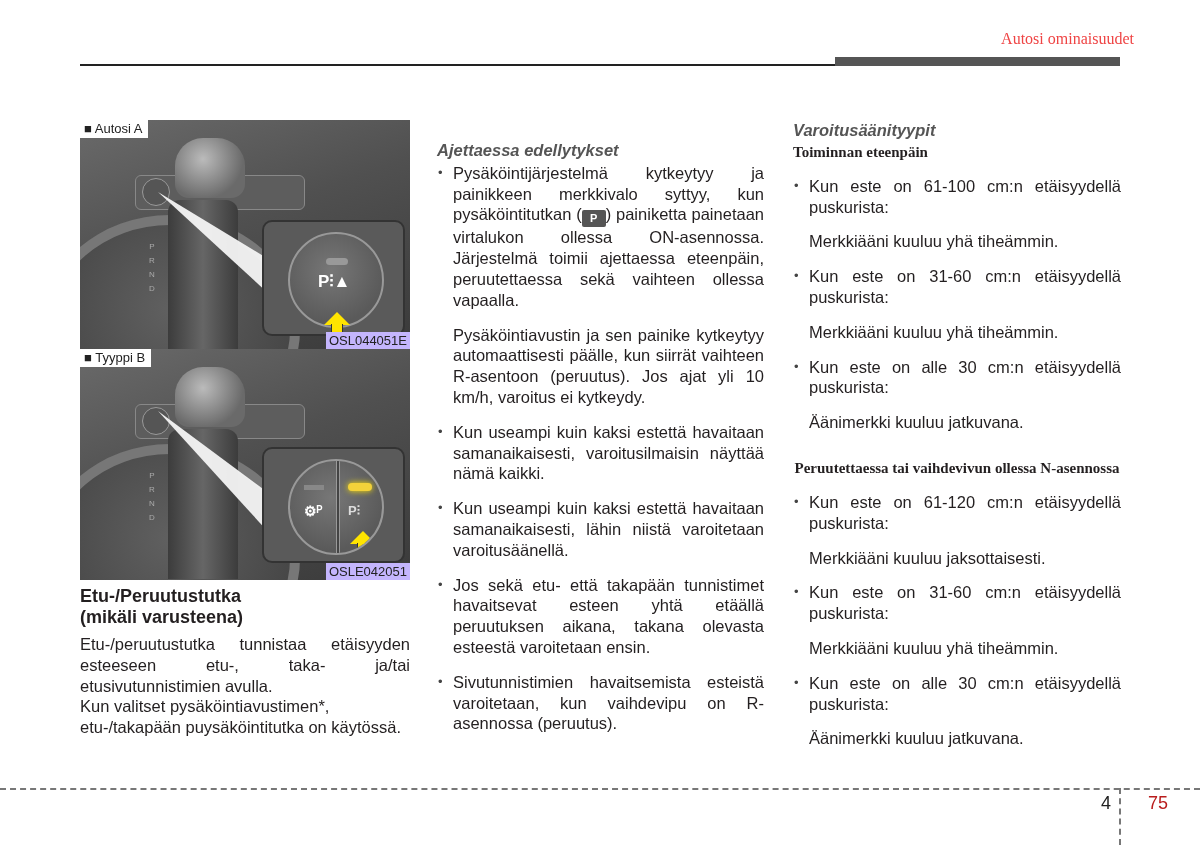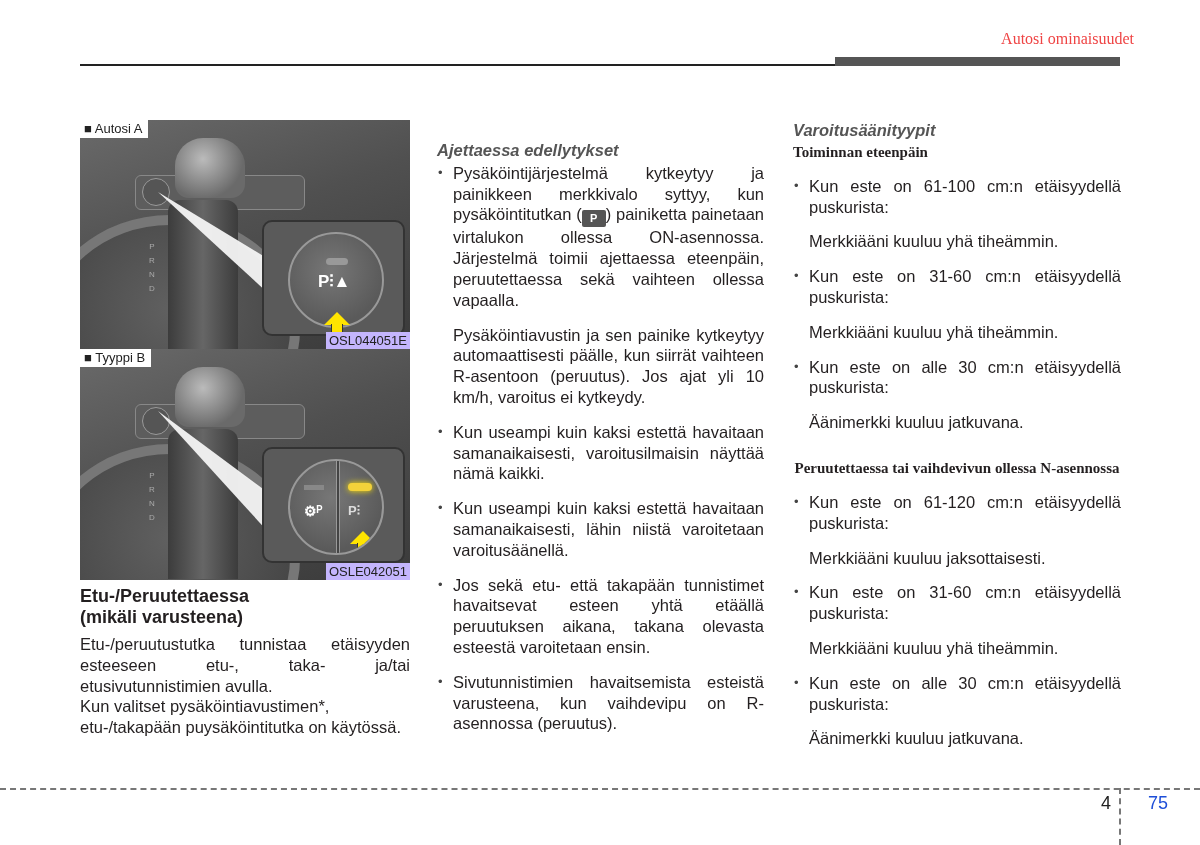--- a/index.html
+++ b/index.html
@@ -74,21 +74,21 @@
   .indent { padding-left: 16px; }
   .gap-lg { margin-top: 20px; }
   .gap-sm { margin-top: 14px; }
   .inline-icon { display: inline-block; width: 24px; height: 17px; background: #555; color: #fff; border-radius: 2px;
     font-size: 11px; line-height: 17px; text-align: center; font-weight: bold; vertical-align: -2px; }
 
   
   .footer-rule { position: absolute; left: 0; top: 788px; width: 1200px; height: 0; border-top: 2px dashed #777; }
   .footer-vrule { position: absolute; left: 1119px; top: 788px; height: 57px; width: 0; border-left: 2px dashed #777; }
   .page-chapter { position: absolute; left: 1101px; top: 793px; font-size: 18px; color: #222; }
-  .page-num { position: absolute; left: 1148px; top: 793px; font-size: 18px; color: #1d4ed8; }
+  .page-num { position: absolute; left: 1148px; top: 793px; font-size: 18px; color: #b91c1c; }
 </style>
 </head>
 <body>
 
 <div class="page-header-title">Autosi ominaisuudet</div>
 <div class="header-rule-thin"></div>
 <div class="header-rule-thick"></div>
 
 <div class="figure">
 
@@ -153,37 +153,37 @@
         </div>
       </div>
     </div>
     <div class="fig-label">■ Tyyppi B</div>
     <div class="fig-code">OSLE042051</div>
   </div>
 </div>
 
 <div class="col col-left-text">
   <div class="section-heading">
-    <div>Etu-/Peruutettaessa</div>
+    <div>Etu-/Peruutustutka</div>
     <div>(mikäli varusteena)</div>
   </div>
   <p class="justify">Etu-/peruutustutka tunnistaa etäisyyden esteeseen etu-, taka- ja/tai etusivutunnistimien avulla.</p>
   <p>Kun valitset pysäköintiavustimen*, etu-/takapään puysäköintitutka on käytössä.</p>
 </div>
 
 <div class="col col-mid">
   <div class="subheading-italic gap-lg">Ajettaessa edellytykset</div>
   <div class="bullet">
     <span>Pysäköintijärjestelmä kytkeytyy ja painikkeen merkkivalo syttyy, kun pysäköintitutkan (</span><span class="inline-icon">P</span><span>) painiketta painetaan virtalukon ollessa ON-asennossa. Järjestelmä toimii ajettaessa eteenpäin, peruutettaessa sekä vaihteen ollessa vapaalla.</span>
   </div>
   <p class="indent justify gap-sm">Pysäköintiavustin ja sen painike kytkeytyy automaattisesti päälle, kun siirrät vaihteen R-asentoon (peruutus). Jos ajat yli 10 km/h, varoitus ei kytkeydy.</p>
   <div class="bullet gap-sm">Kun useampi kuin kaksi estettä havaitaan samanaikaisesti, varoitusilmaisin näyttää nämä kaikki.</div>
   <div class="bullet gap-sm">Kun useampi kuin kaksi estettä havaitaan samanaikaisesti, lähin niistä varoitetaan varoitusäänellä.</div>
   <div class="bullet gap-sm">Jos sekä etu- että takapään tunnistimet havaitsevat esteen yhtä etäällä peruutuksen aikana, takana olevasta esteestä varoitetaan ensin.</div>
-  <div class="bullet gap-sm">Sivutunnistimien havaitsemista esteistä varusteena, kun vaihdevipu on R-asennossa (peruutus).</div>
+  <div class="bullet gap-sm">Sivutunnistimien havaitsemista esteistä varoitetaan, kun vaihdevipu on R-asennossa (peruutus).</div>
 </div>
 
 <div class="col col-right">
   <div class="subheading-italic">Varoitusäänityypit</div>
   <div class="serif-bold">Toiminnan eteenpäin</div>
 
   <div class="bullet gap-sm">Kun este on 61-100 cm:n etäisyydellä puskurista:</div>
   <div class="indent gap-sm">Merkkiääni kuuluu yhä tiheämmin.</div>
   <div class="bullet gap-sm">Kun este on 31-60 cm:n etäisyydellä puskurista:</div>
   <div class="indent gap-sm">Merkkiääni kuuluu yhä tiheämmin.</div>

